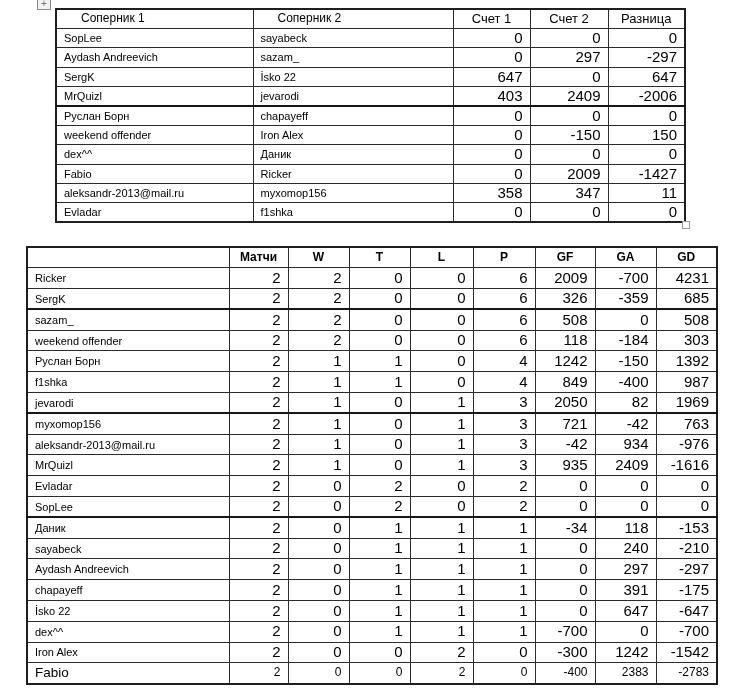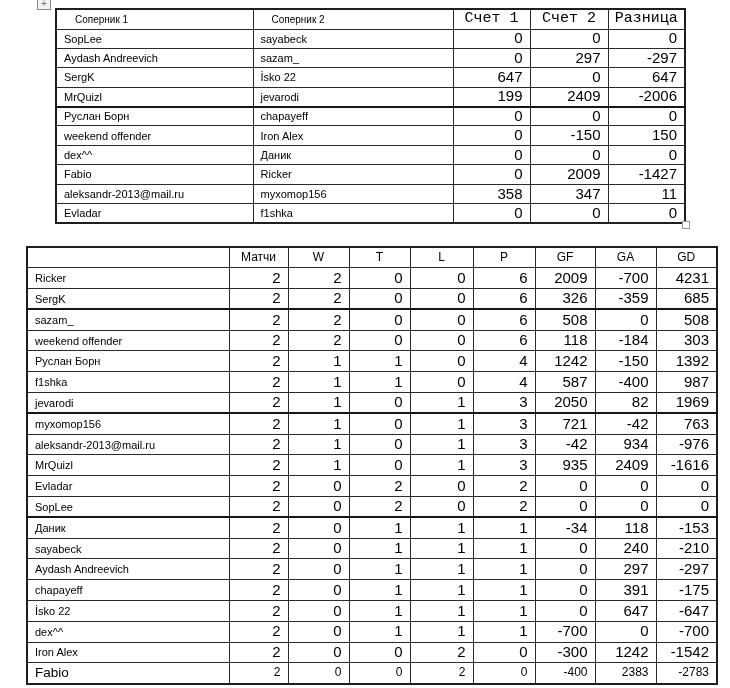--- a/index.html
+++ b/index.html
@@ -16,23 +16,23 @@
   td,th{
     border:1px solid #2b2b2b;
     overflow:hidden;white-space:nowrap;
     vertical-align:middle;
     line-height:1.1;
   }
   #t1 tr{height:19.4px;}
   #t2 tr{height:20.8px;}
   .name{text-align:left;padding:0 4px 0 7px;font-size:11px;}
   .num{text-align:right;padding:0 7px 0 2px;font-size:15px;}
-  #t1 th.small-h{font-size:10px;font-weight:400;text-align:left;padding-left:18px;}
-  #t1 th.big-h{font-size:15px;font-weight:400;text-align:center;font-family:Liberation Mono, monospace;}
-  #t2 th{font-size:12px;font-weight:400;text-align:center;padding:0 2px;margin-left:40px;}
+  #t1 th.small-h{font-size:12px;font-weight:400;text-align:left;padding-left:24px;}
+  #t1 th.big-h{font-size:13px;font-weight:400;text-align:center;}
+  #t2 th{font-size:12px;font-weight:700;text-align:center;padding:0 2px;margin-left:40px;}
   tr.thick-top td{border-top:2.5px solid #161616;}
   #t2 tbody tr:last-child td.num{font-size:12px;}
   #t2 tbody tr:last-child td.name{font-size:13.5px;}
   .move-handle{
     position:absolute;left:37px;top:-4px;width:12px;height:12px;
     border:1px solid #8a8a8a;background:#f2f2f2;
     color:#6f6f6f;font-size:10px;line-height:13px;text-align:center;
   }
   .resize-handle{
     position:absolute;left:682px;top:221px;width:6px;height:6px;
@@ -79,21 +79,21 @@
       <tr>
         <td class="name">SergK</td>
         <td class="name">İsko 22</td>
         <td class="num">647</td>
         <td class="num">0</td>
         <td class="num">647</td>
       </tr>
       <tr>
         <td class="name">MrQuizl</td>
         <td class="name">jevarodi</td>
-        <td class="num">199</td>
+        <td class="num">403</td>
         <td class="num">2409</td>
         <td class="num">-2006</td>
       </tr>
       <tr class="thick-top">
         <td class="name">Руслан Борн</td>
         <td class="name">chapayeff</td>
         <td class="num">0</td>
         <td class="num">0</td>
         <td class="num">0</td>
       </tr>
@@ -218,21 +218,21 @@
         <td class="num">-150</td>
         <td class="num">1392</td>
       </tr>
       <tr>
         <td class="name">f1shka</td>
         <td class="num">2</td>
         <td class="num">1</td>
         <td class="num">1</td>
         <td class="num">0</td>
         <td class="num">4</td>
-        <td class="num">587</td>
+        <td class="num">849</td>
         <td class="num">-400</td>
         <td class="num">987</td>
       </tr>
       <tr>
         <td class="name">jevarodi</td>
         <td class="num">2</td>
         <td class="num">1</td>
         <td class="num">0</td>
         <td class="num">1</td>
         <td class="num">3</td>

